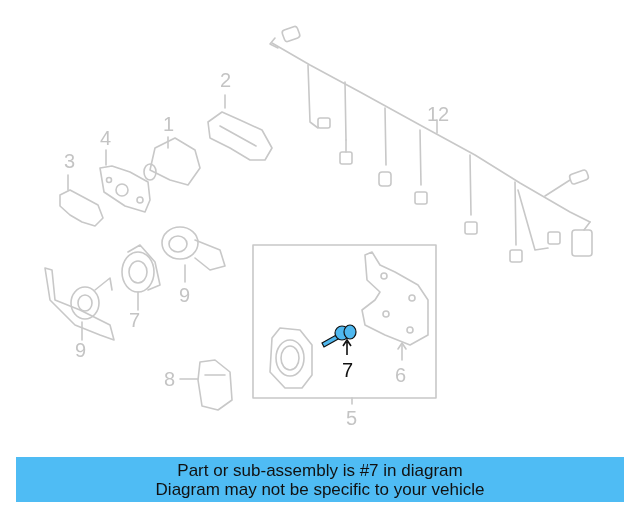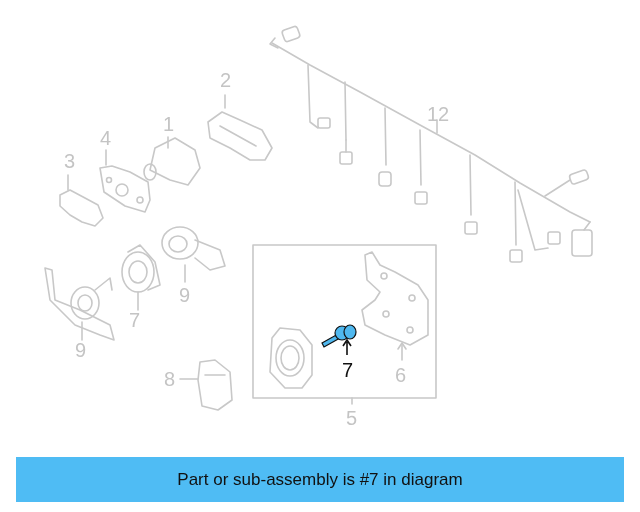--- a/index.html
+++ b/index.html
@@ -127,13 +127,14 @@
   <span class="lbl hl" style="left:342px;top:360px">7</span>
   <span class="lbl" style="left:164px;top:369px">8</span>
   <span class="lbl" style="left:179px;top:285px">9</span>
   <span class="lbl" style="left:129px;top:310px">7</span>
   <span class="lbl" style="left:75px;top:340px">9</span>
   <span class="lbl" style="left:427px;top:104px">12</span>
 </div>
 
 <div id="banner">
   <div>Part or sub-assembly is #7 in diagram</div>
+  <div>Diagram may not be specific to your vehicle</div>
 </div>
 
 </body></html>

